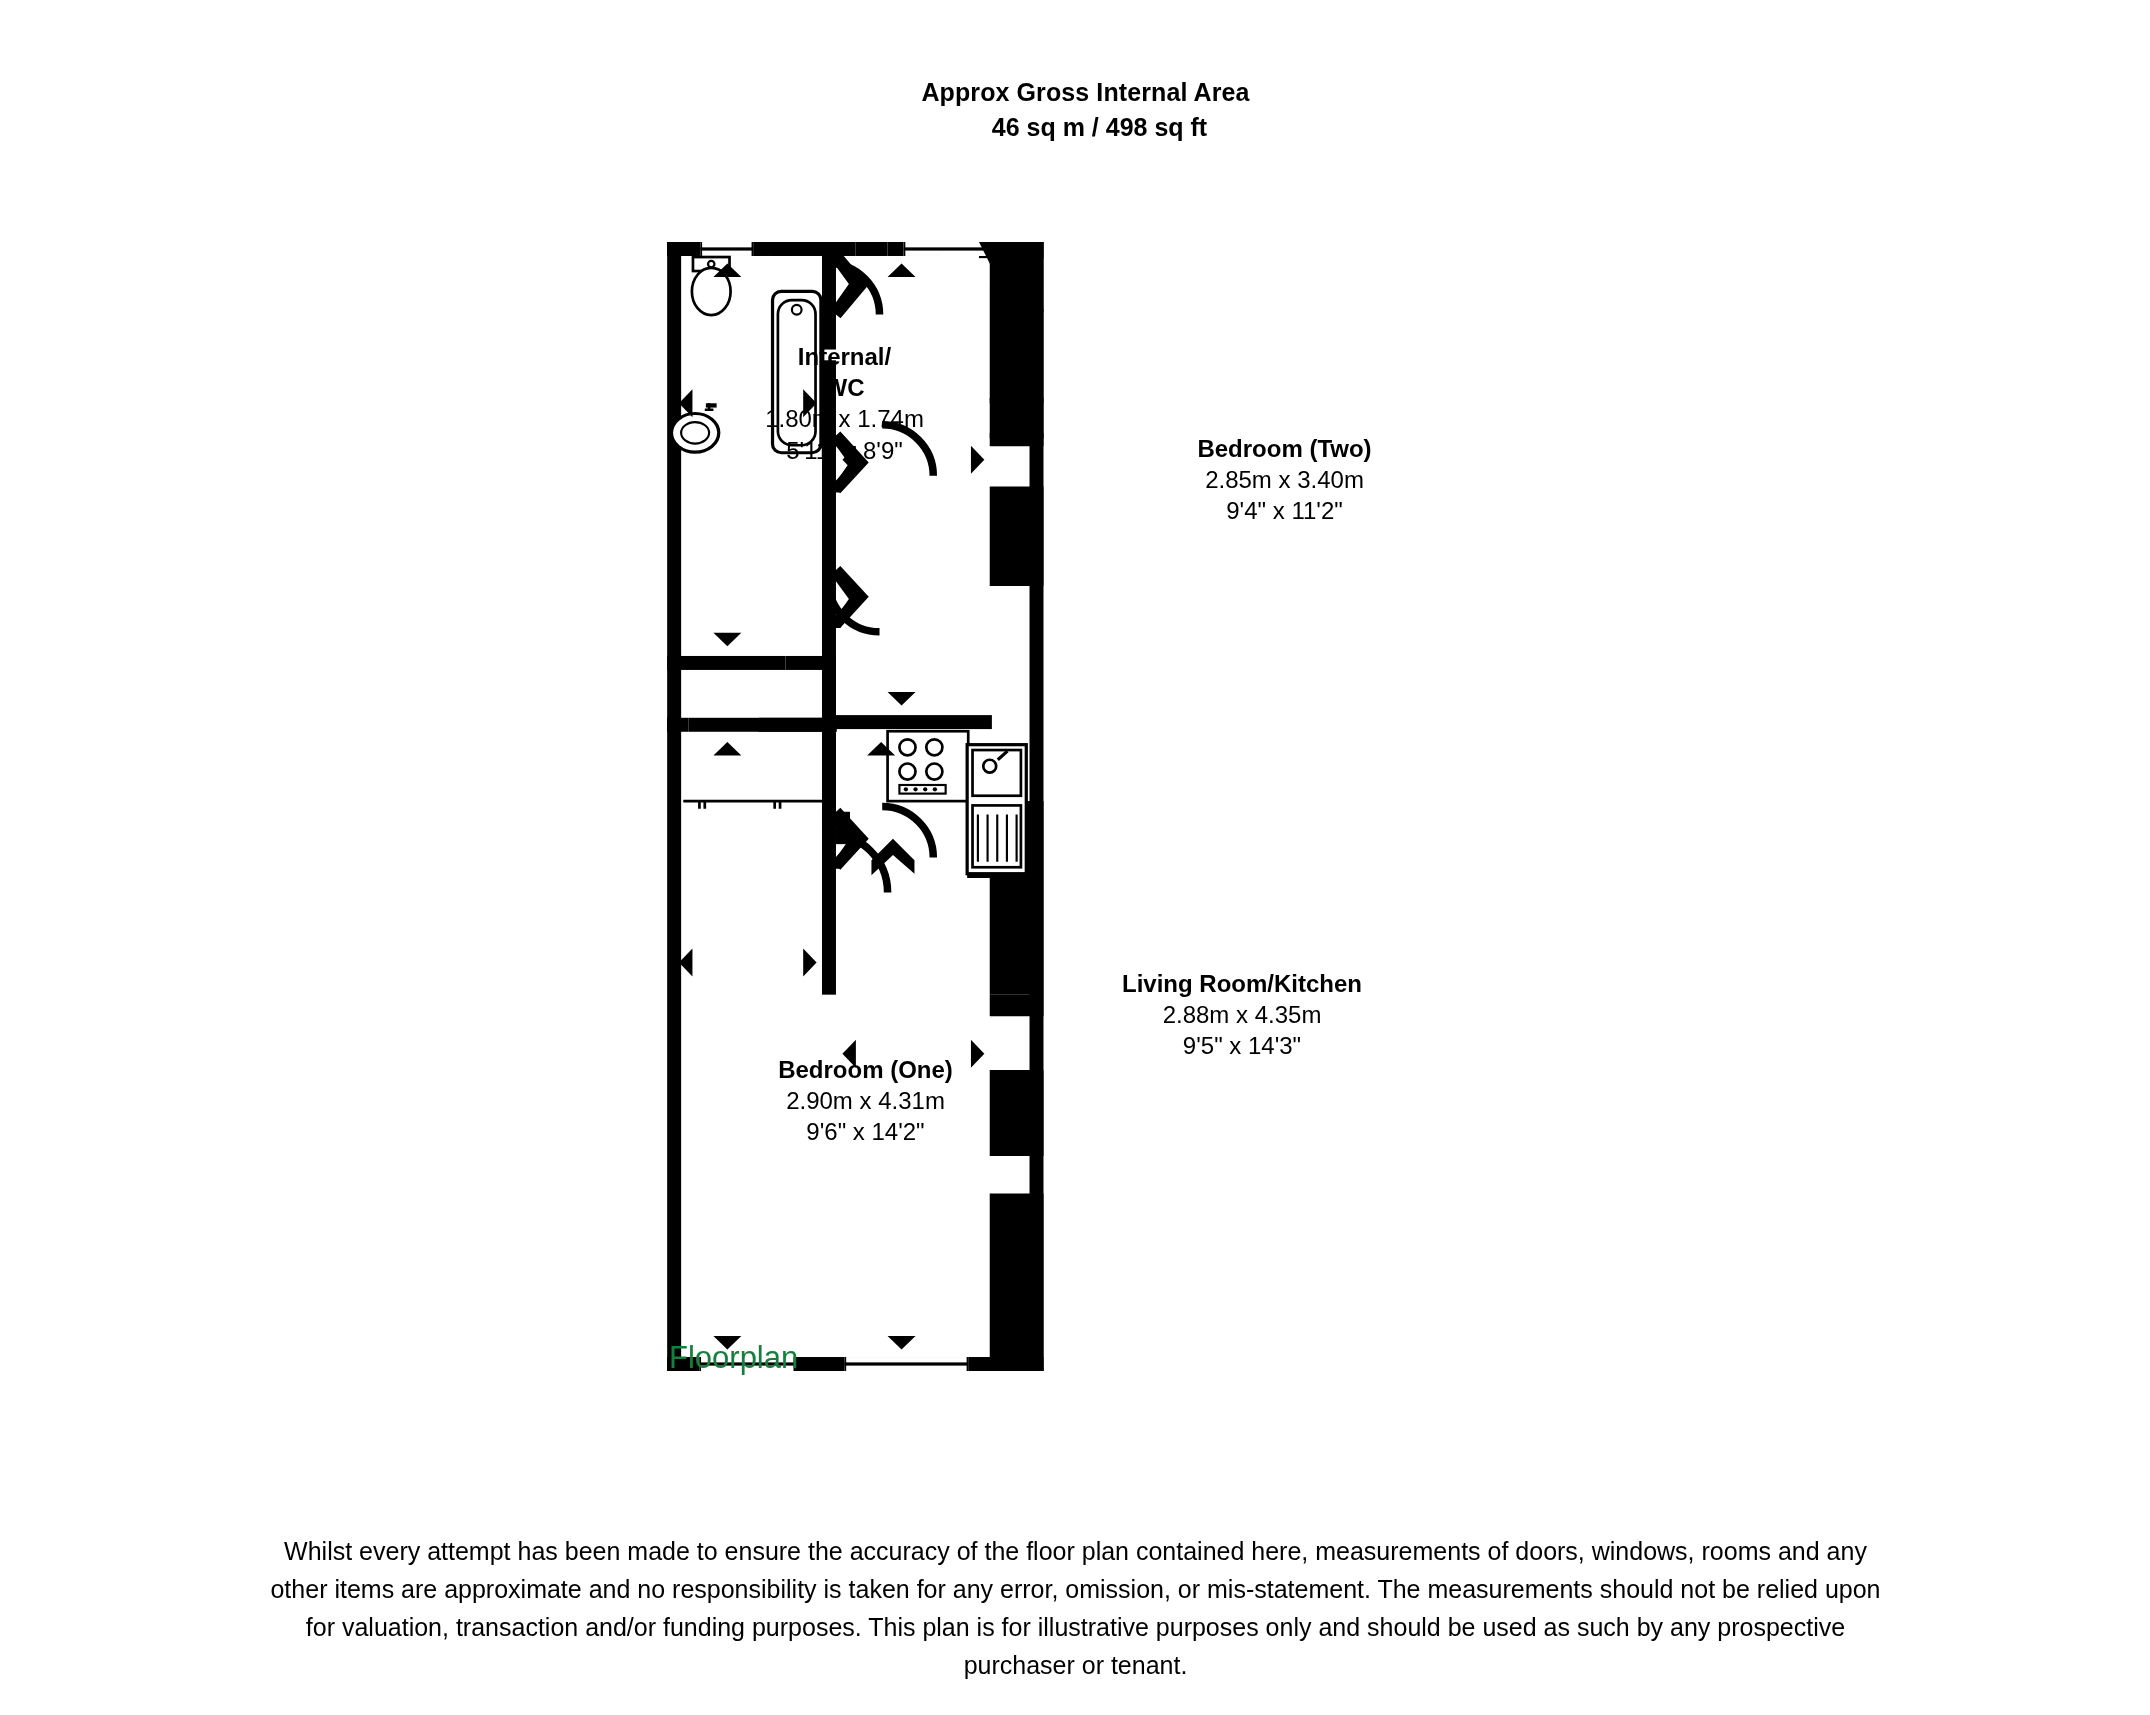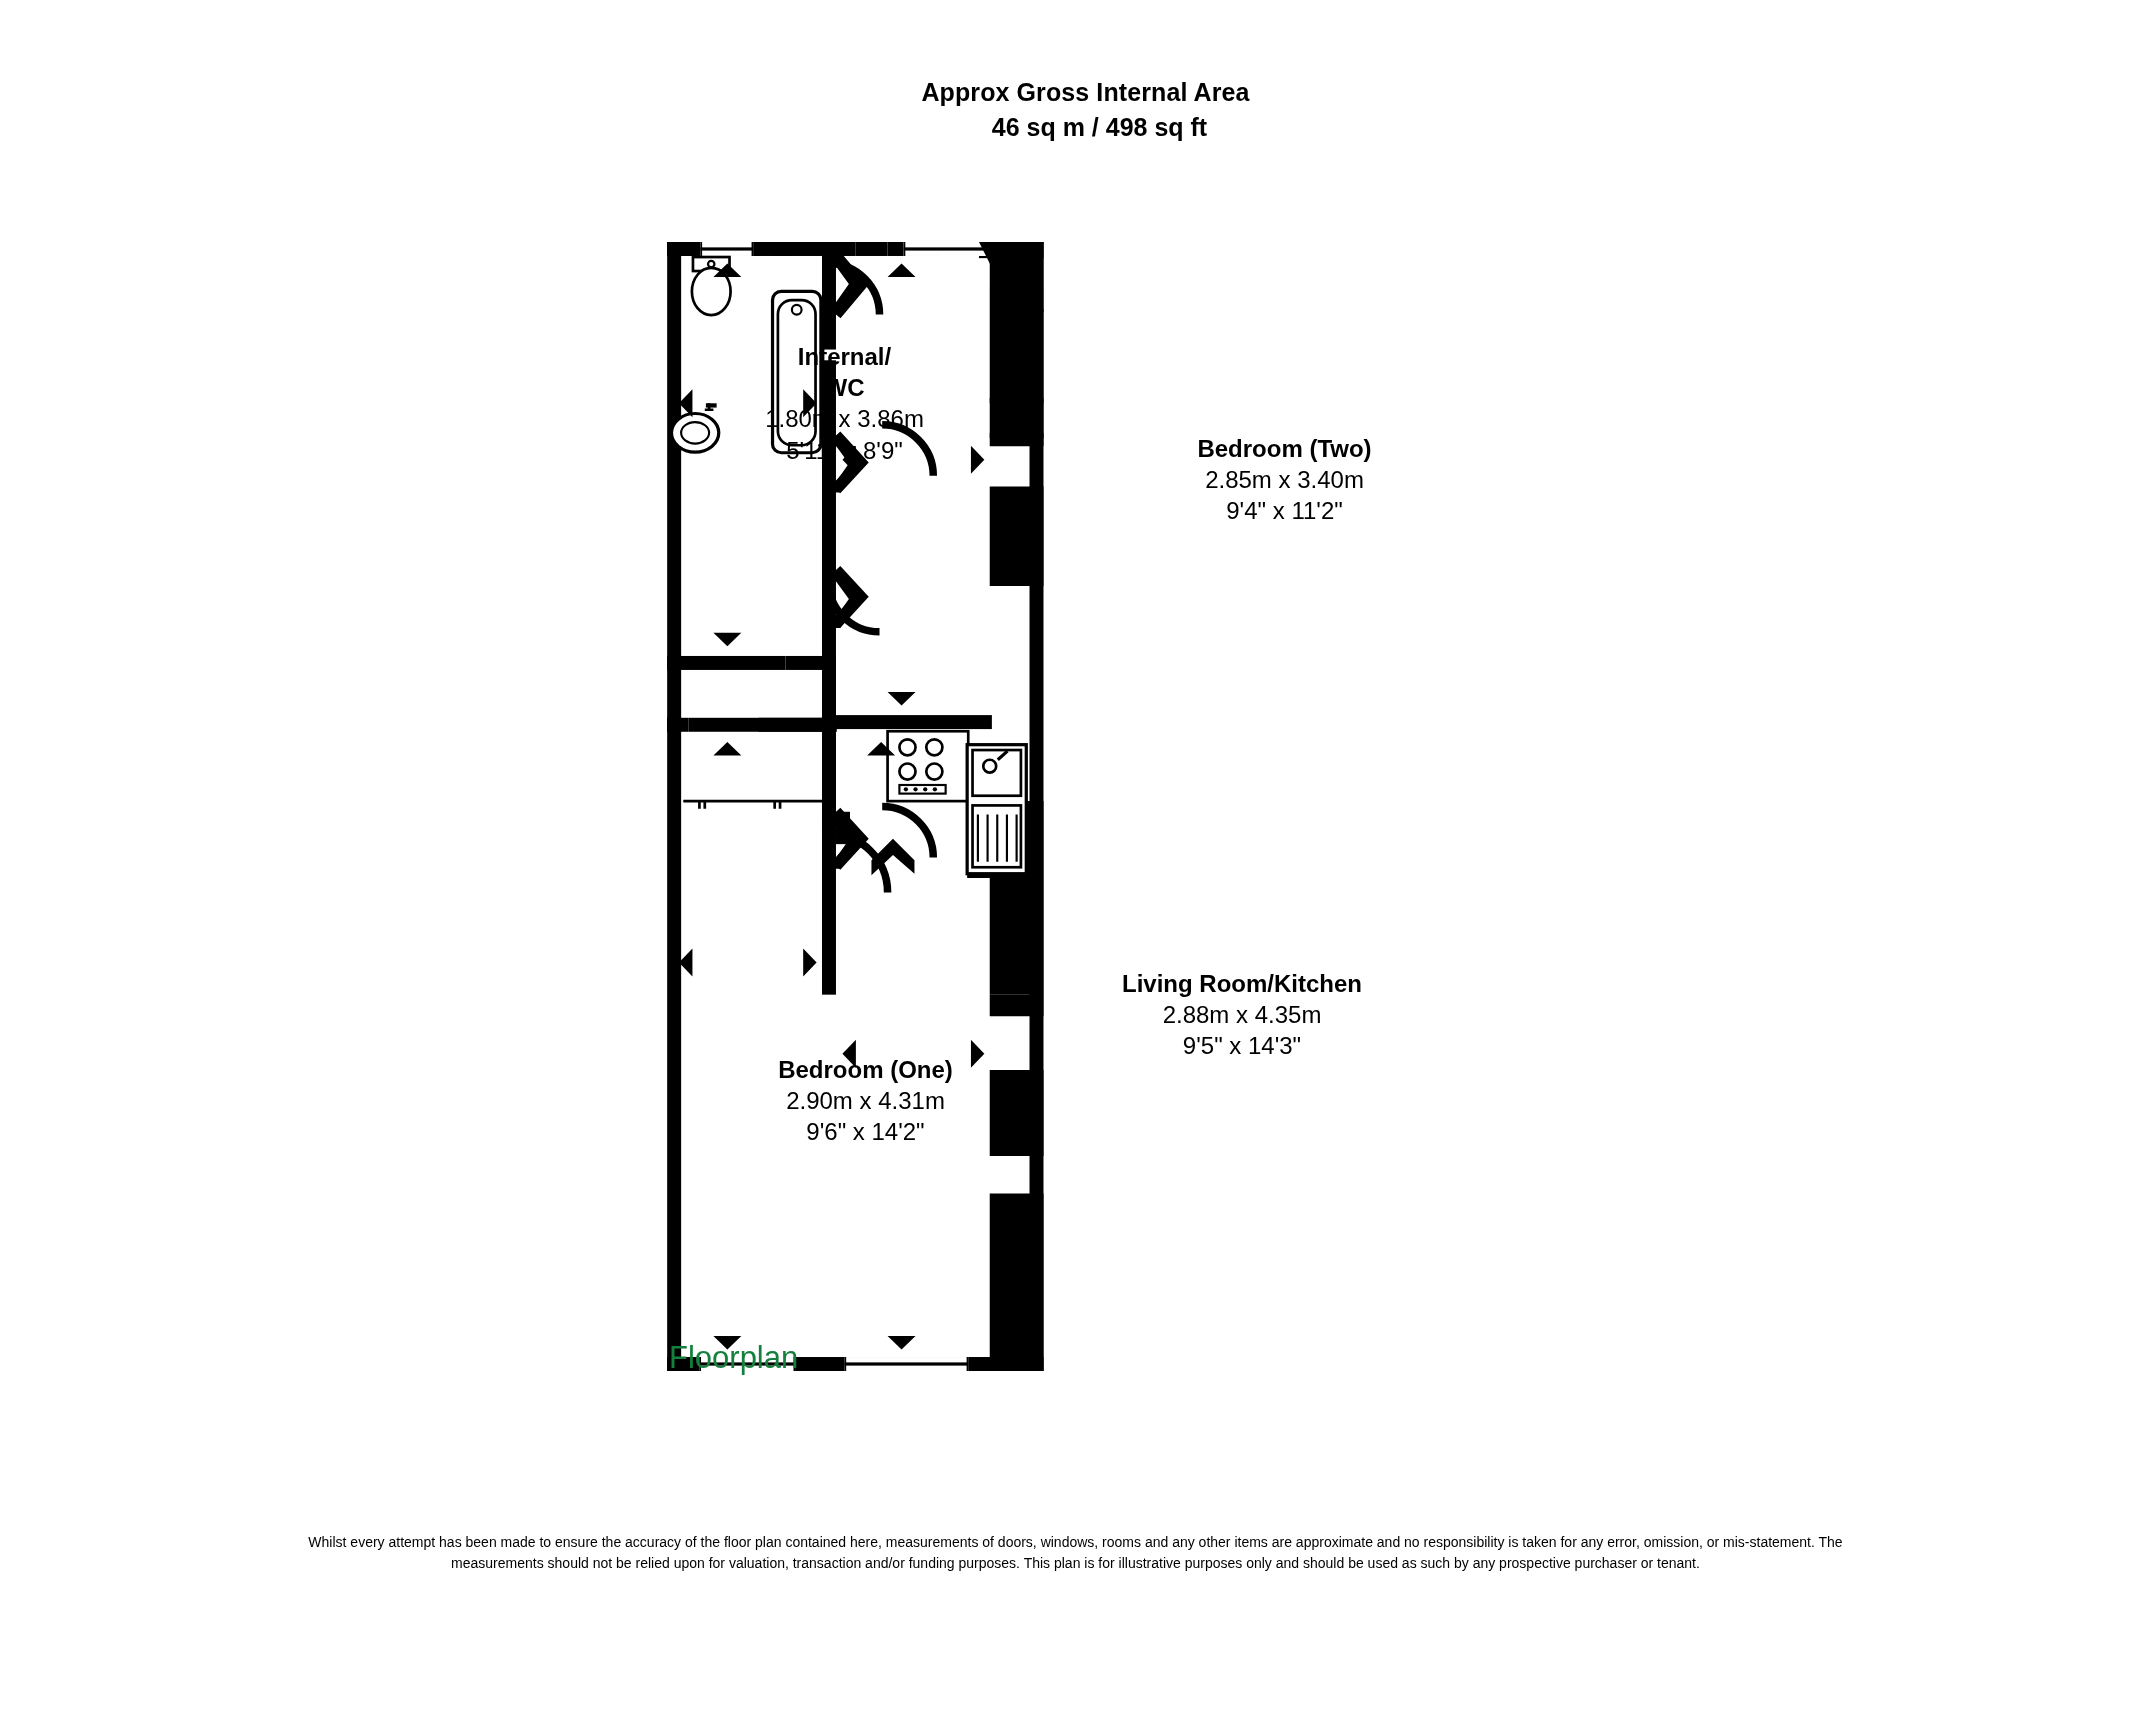--- a/index.html
+++ b/index.html
@@ -83,21 +83,21 @@
     color: #15803d;
   }
 
   
   .disclaimer {
     position: absolute;
     left: 269px;
     top: 1532px;
     width: 1613px;
     text-align: center;
-    font-size: 14px;
+    font-size: 25px;
     line-height: 1.52;
   }
 </style>
 </head>
 <body>
 
 <div class="header">
   <div class="line1">Approx Gross Internal Area</div>
   <div class="line2">46 sq m / 498 sq ft</div>
 </div>
@@ -307,21 +307,21 @@
 
       <polygon points="112,2060 138,2035 86,2035"></polygon>
     </g>
 
   </svg>
 </div>
 
 <div class="room-label" id="label-bathroom">
   <div class="nm">Internal/</div>
   <div class="nm">WC</div>
-  <div class="dm">1.80m x 3.86m</div>
+  <div class="dm">1.80m x 1.74m</div>
   <div class="df">5'11" x 8'9"</div>
 </div>
 
 <div class="room-label" id="label-bedroom-two">
   <div class="nm">Bedroom (Two)</div>
   <div class="dm">2.85m x 3.40m</div>
   <div class="df">9'4" x 11'2"</div>
 </div>
 
 <div class="room-label" id="label-living">

